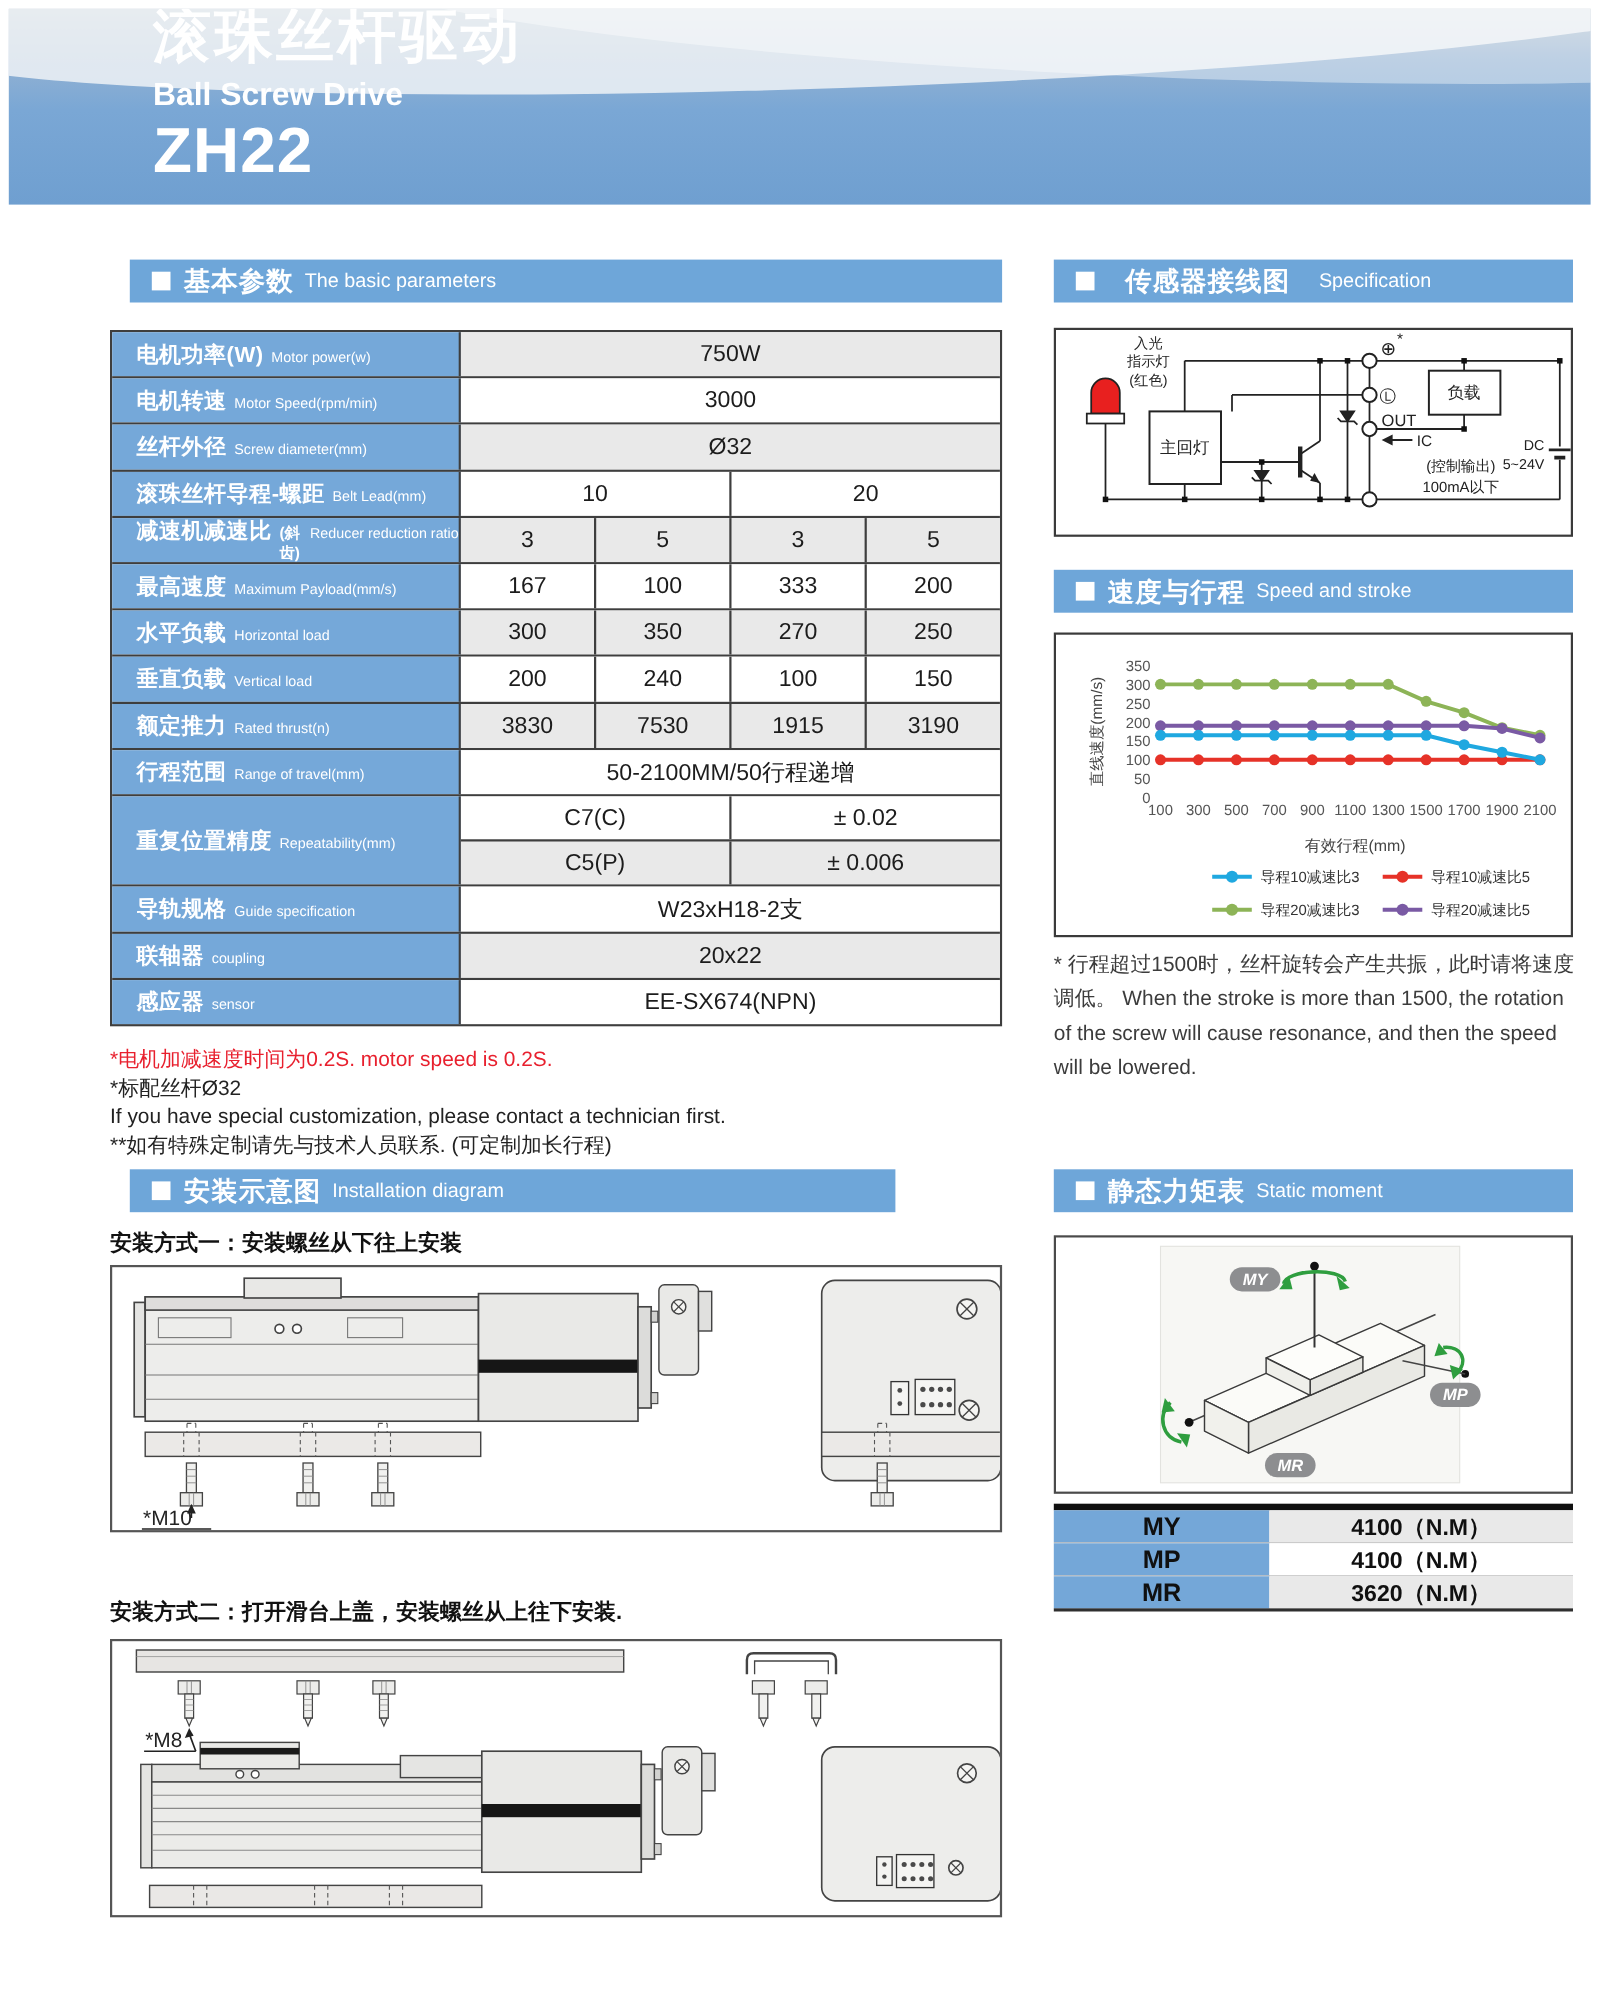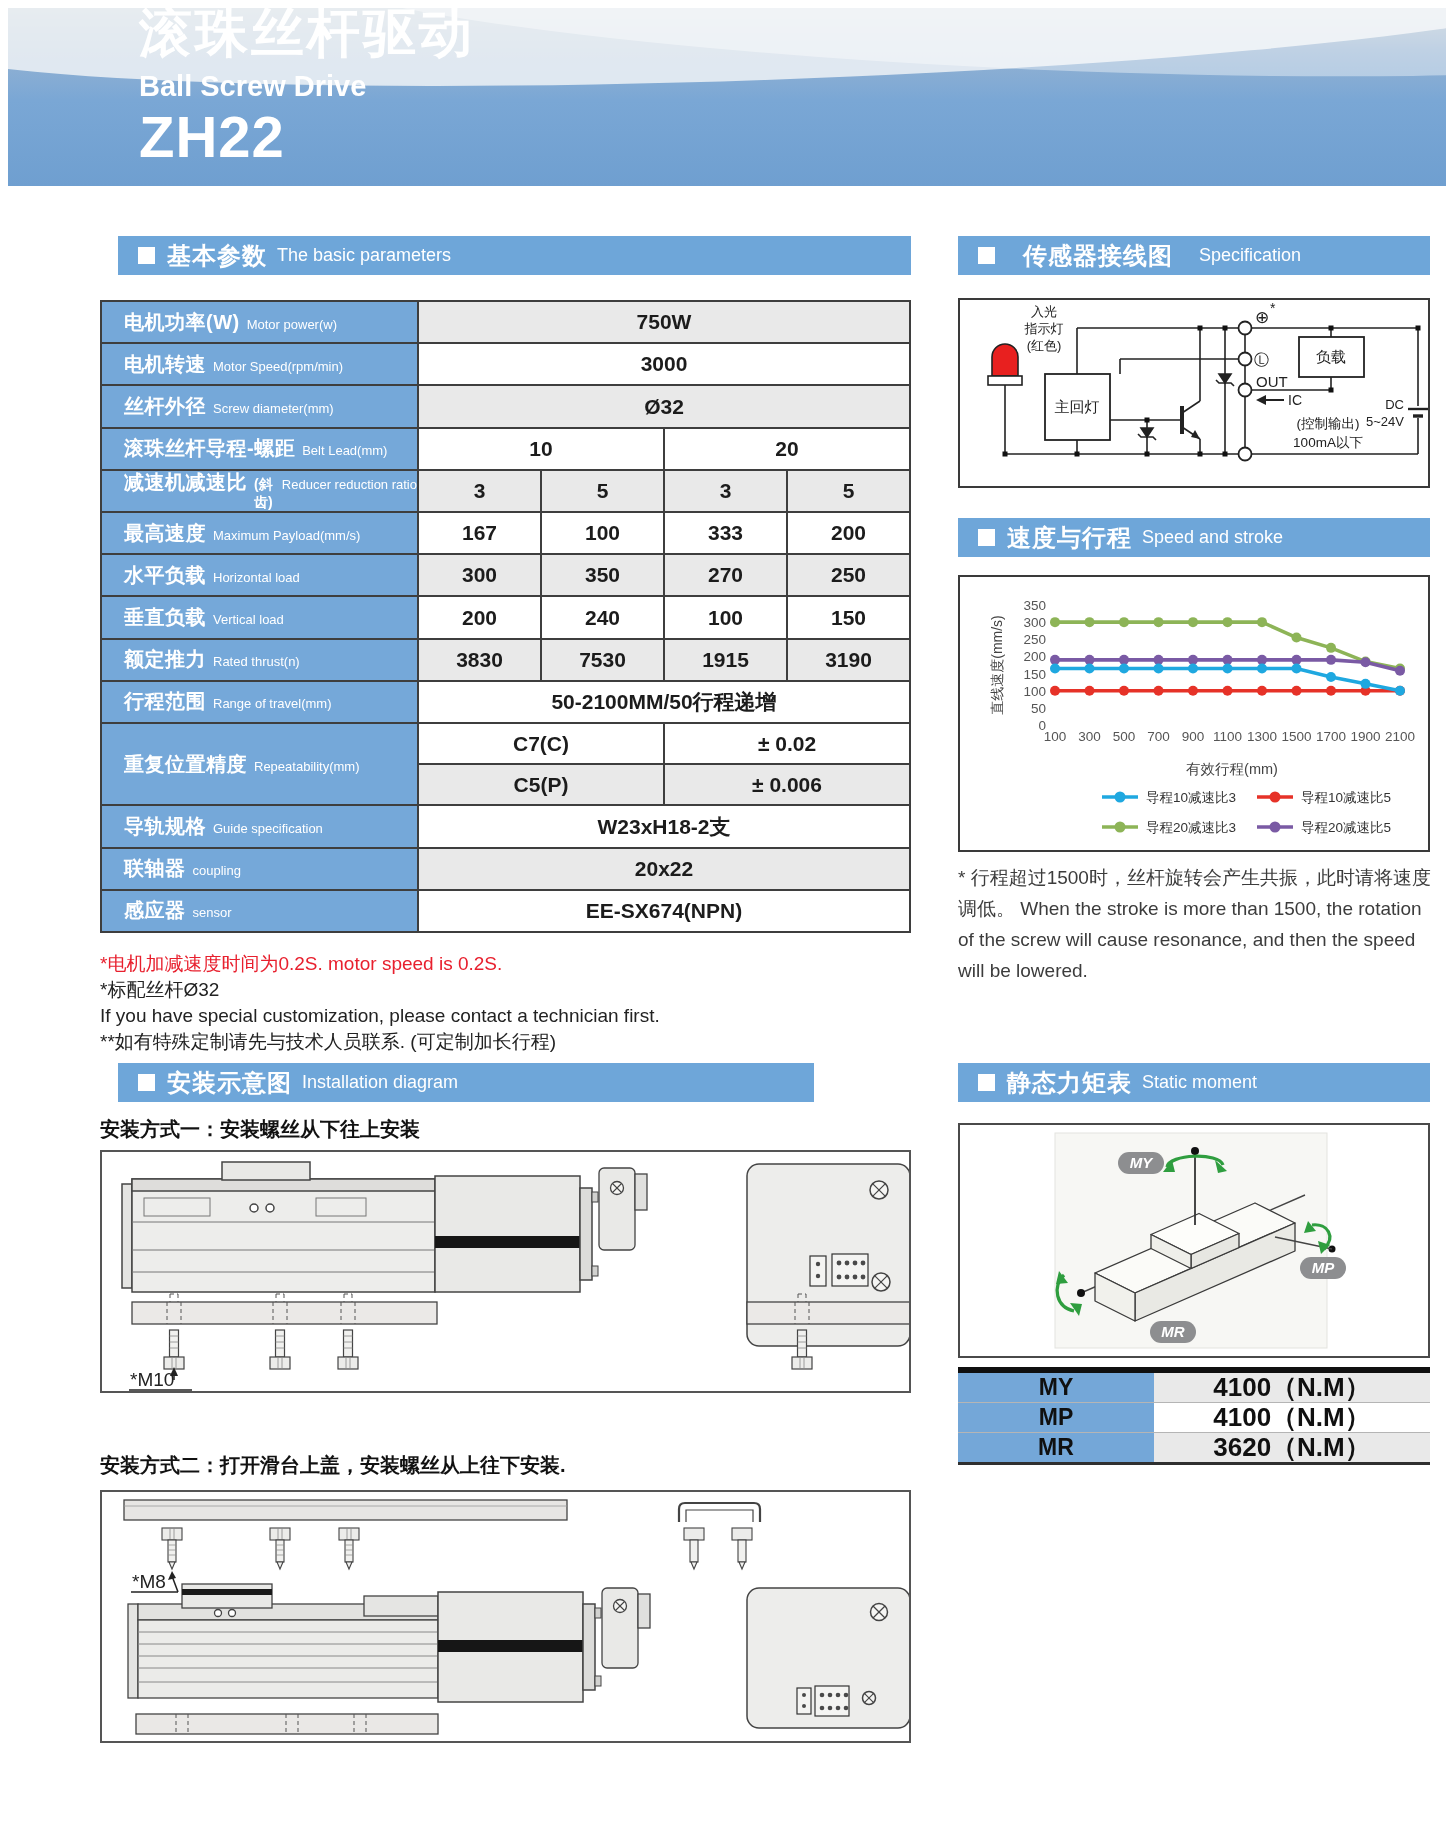--- a/index.html
+++ b/index.html
@@ -32,42 +32,42 @@
   #basic-table{position:absolute;left:100px;top:300px;width:811px;height:633px;
     border:2px solid #3e3e3e;box-sizing:border-box;display:flex;flex-direction:column;background:#fff;}
   .t-row{flex:1;display:flex;border-top:2px solid #3e3e3e;min-height:0;}
   .t-row:first-child{border-top:none;}
   .t-row.dbl{flex:2;}
   .lbl{width:317px;flex:none;background:#75a8d9;border-right:2px solid #3e3e3e;display:flex;align-items:center;box-sizing:border-box;padding-left:22px;}
   .lbl-inner{display:flex;align-items:baseline;gap:7px;}
   .lbl-cn{color:#fff;font-size:20px;font-weight:bold;letter-spacing:.5px;white-space:nowrap;}
   .lbl-cn2{color:#fff;font-size:14px;font-weight:bold;}
   .lbl-en{color:#fff;font-size:13px;white-space:nowrap;}
-  .vals{flex:1;display:flex;flex-direction:column;min-width:0;font-weight:bold;}
+  .vals{flex:1;display:flex;flex-direction:column;min-width:0;}
   .subrow{flex:1;display:flex;min-height:0;}
   .subrow.sb{border-top:2px solid #3e3e3e;}
   .cell{flex-basis:0;display:flex;align-items:center;justify-content:center;font-size:21px;color:#1c1c1c;box-sizing:border-box;white-space:nowrap;}
   .cell.cb{border-left:2px solid #3e3e3e;}
   .shade-g{background:#e9e9e9;}
   .shade-w{background:#fff;}
   
   #notes{position:absolute;left:100px;top:951px;font-size:19px;line-height:26px;color:#222;}
   .note-line.red{color:#e8202e;}
   
   .frame{position:absolute;border:2px solid #3a3a3a;box-sizing:border-box;background:#fff;}
   #wiring-box{left:958px;top:298px;width:472px;height:190px;}
   #chart-box{left:958px;top:575px;width:472px;height:277px;}
   #static-box{left:958px;top:1123px;width:472px;height:235px;border-color:#4a4a4a;}
   #speed-note{position:absolute;left:958px;top:862px;width:478px;font-size:19px;line-height:31px;color:#3c3c3c;}
   
   #static-table{position:absolute;left:958px;top:1367px;width:472px;border-top:6px solid #101010;border-bottom:3px solid #2f2f2f;}
   .st-row{display:flex;height:29px;}
   .st-row + .st-row{border-top:1px solid #b5b5b5;}
   .st-lbl{width:196px;flex:none;background:#74a7d8;display:flex;align-items:center;justify-content:center;font-size:23px;font-weight:bold;color:#101010;}
-  .st-val{flex:1;display:flex;align-items:center;justify-content:center;font-size:26px;font-weight:bold;color:#101010;}
+  .st-val{flex:1;display:flex;align-items:center;justify-content:center;font-size:21px;font-weight:bold;color:#101010;}
   .st-g .st-val{background:#e9e9e9;}
   .st-w .st-val{background:#fff;}
   
   .mode-text{position:absolute;left:100px;font-size:20px;font-weight:bold;color:#111;white-space:nowrap;}
   #mode1{top:1116px;}
   #mode2{top:1452px;}
   .diag{position:absolute;left:100px;width:811px;border:2px solid #555;box-sizing:border-box;background:#fff;}
   #diag1{top:1150px;height:243px;}
   #diag2{top:1490px;height:253px;}
 </style>

